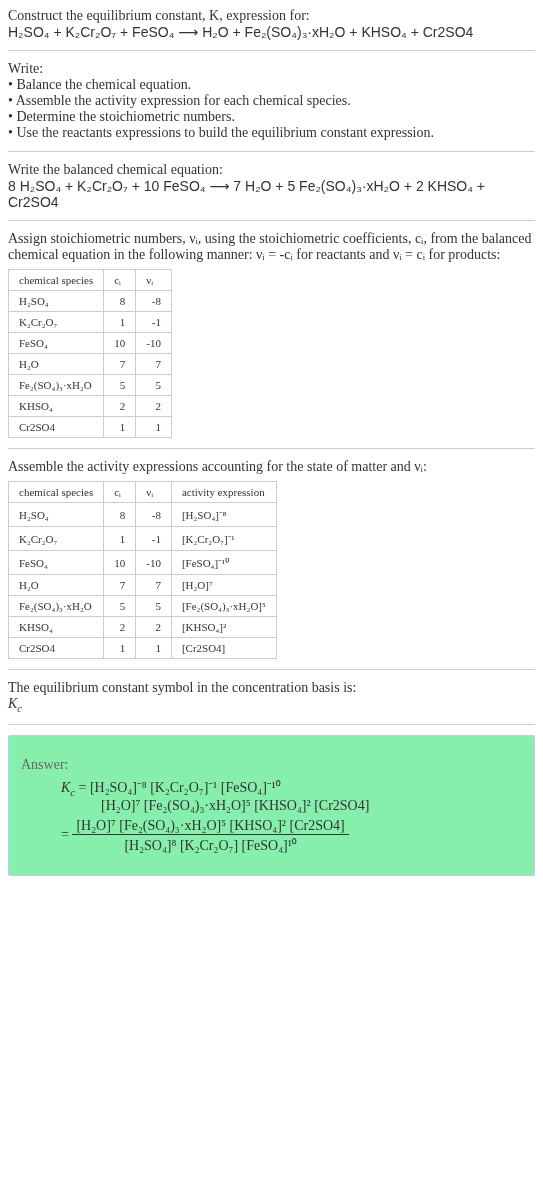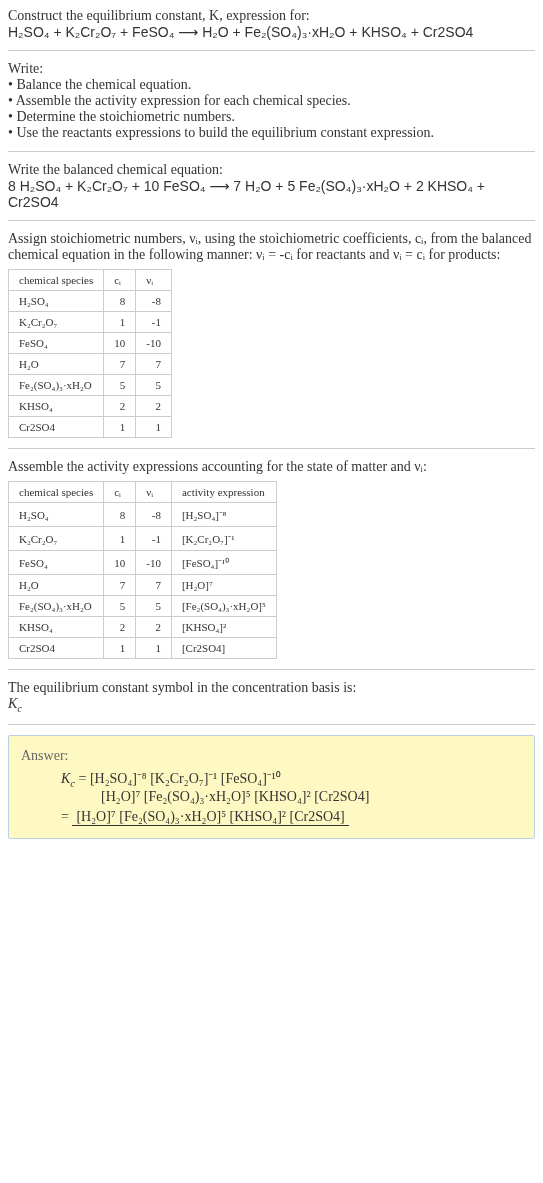--- a/index.html
+++ b/index.html
@@ -38,22 +38,22 @@
   }
   table.data th {
     font-weight: normal;
     background: #fff;
   }
   table.data td.num {
     text-align: right;
   }
   .answer-box {
     border: 1px solid #b8d0e8;
-    background: #fef9c3;
-    padding: 12px 12px;
+    background: #86efac;
+    padding: 21px 12px;
     margin-top: 6px;
     border-radius: 2px;
   }
   .answer-label {
     color: #666;
     margin-bottom: 4px;
   }
   .frac {
     display: inline-block;
     vertical-align: middle;
@@ -221,17 +221,18 @@
       <div>
         <i>K<sub>c</sub></i> = <span>[H₂SO₄]⁻⁸ [K₂Cr₂O₇]⁻¹ [FeSO₄]⁻¹⁰</span>
       </div>
       <div style="padding-left:40px;">
         <span>[H₂O]⁷ [Fe₂(SO₄)₃·xH₂O]⁵ [KHSO₄]² [Cr2SO4]</span>
       </div>
       <div style="margin-top:4px;">
         <span>= </span>
         <span class="frac">
           <span class="num">[H₂O]⁷ [Fe₂(SO₄)₃·xH₂O]⁵ [KHSO₄]² [Cr2SO4]</span>
+          <span class="den">[H₂SO₄]⁸ [K₂Cr₂O₇] [FeSO₄]¹⁰</span>
         </span>
       </div>
     </div>
   </div>
 </div>
 
 </body></html>

